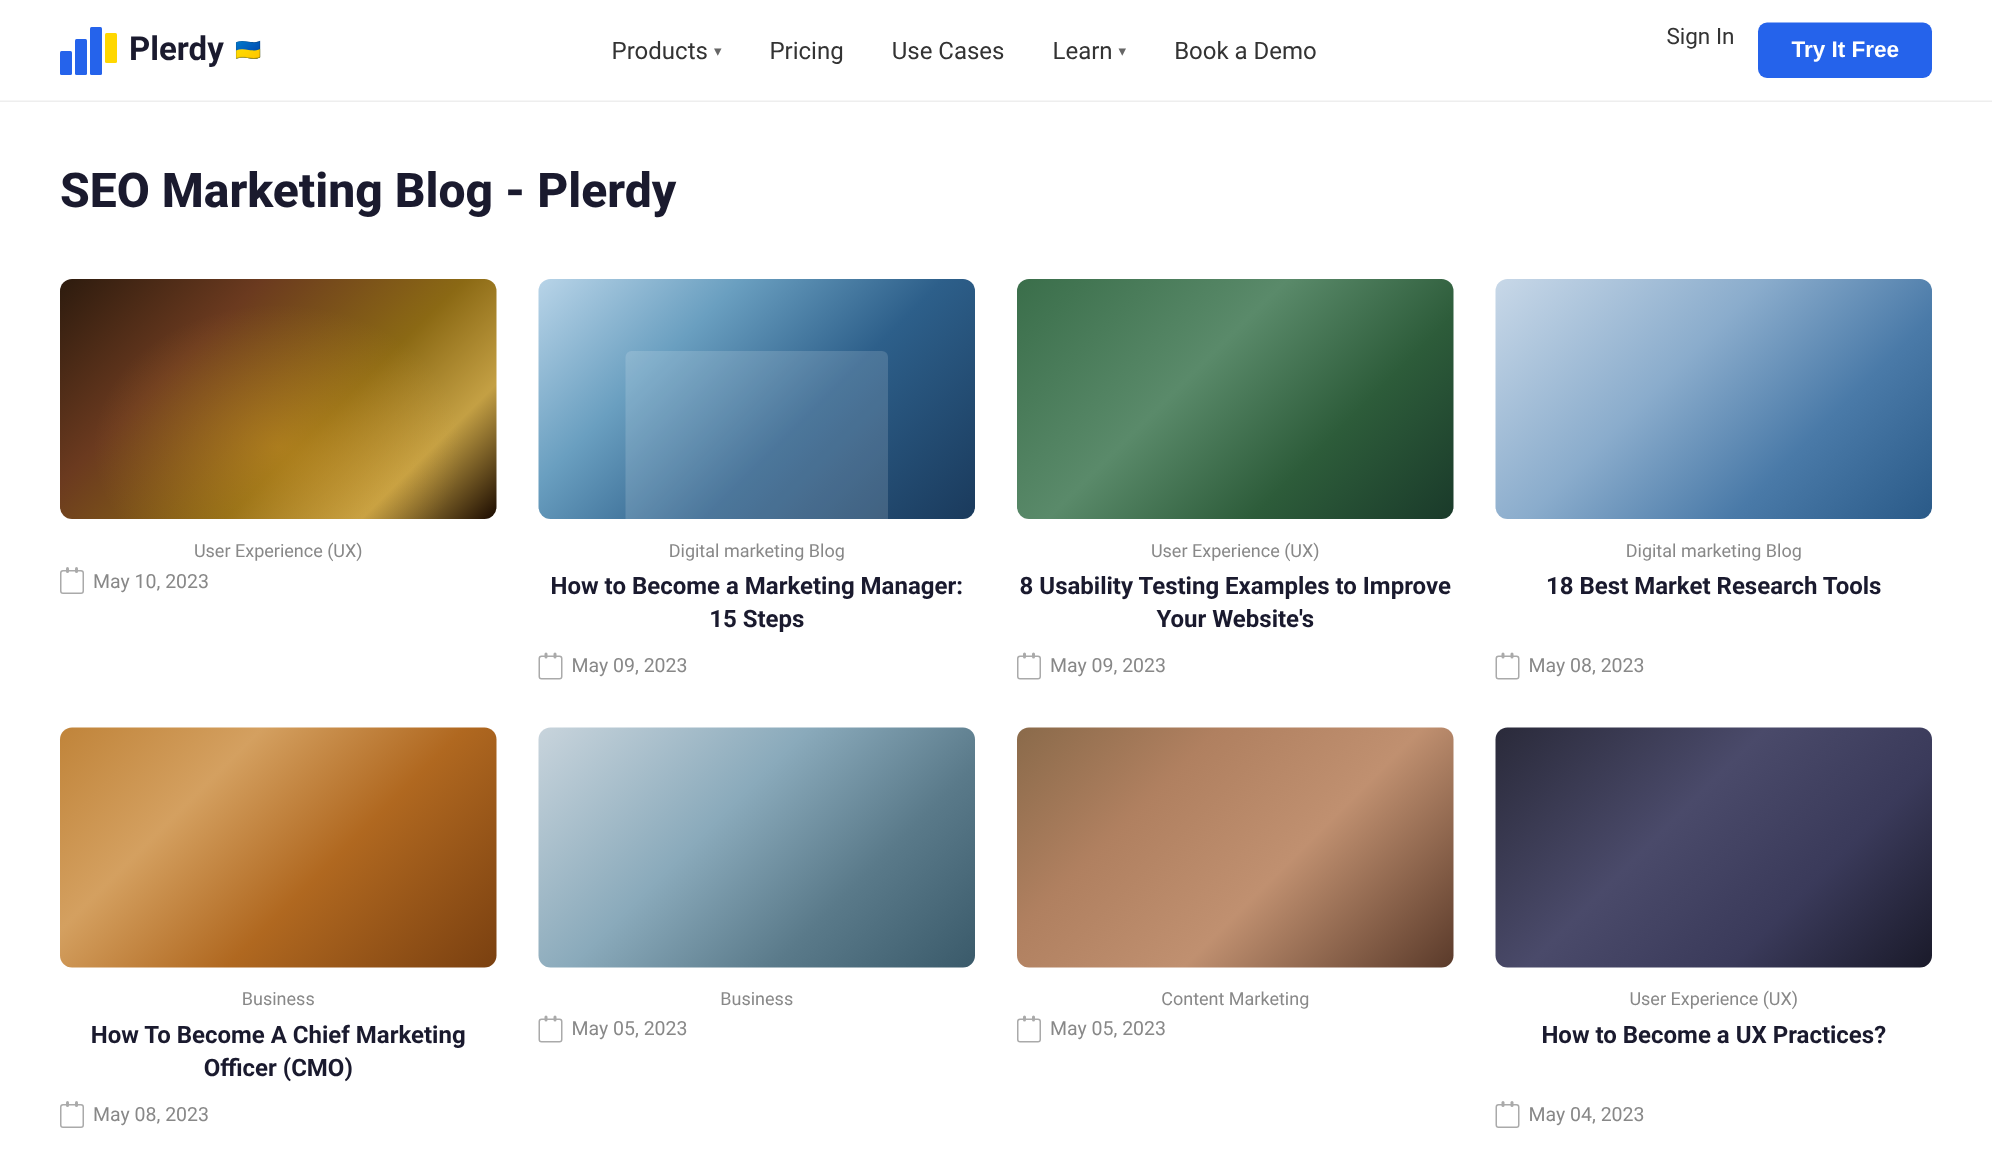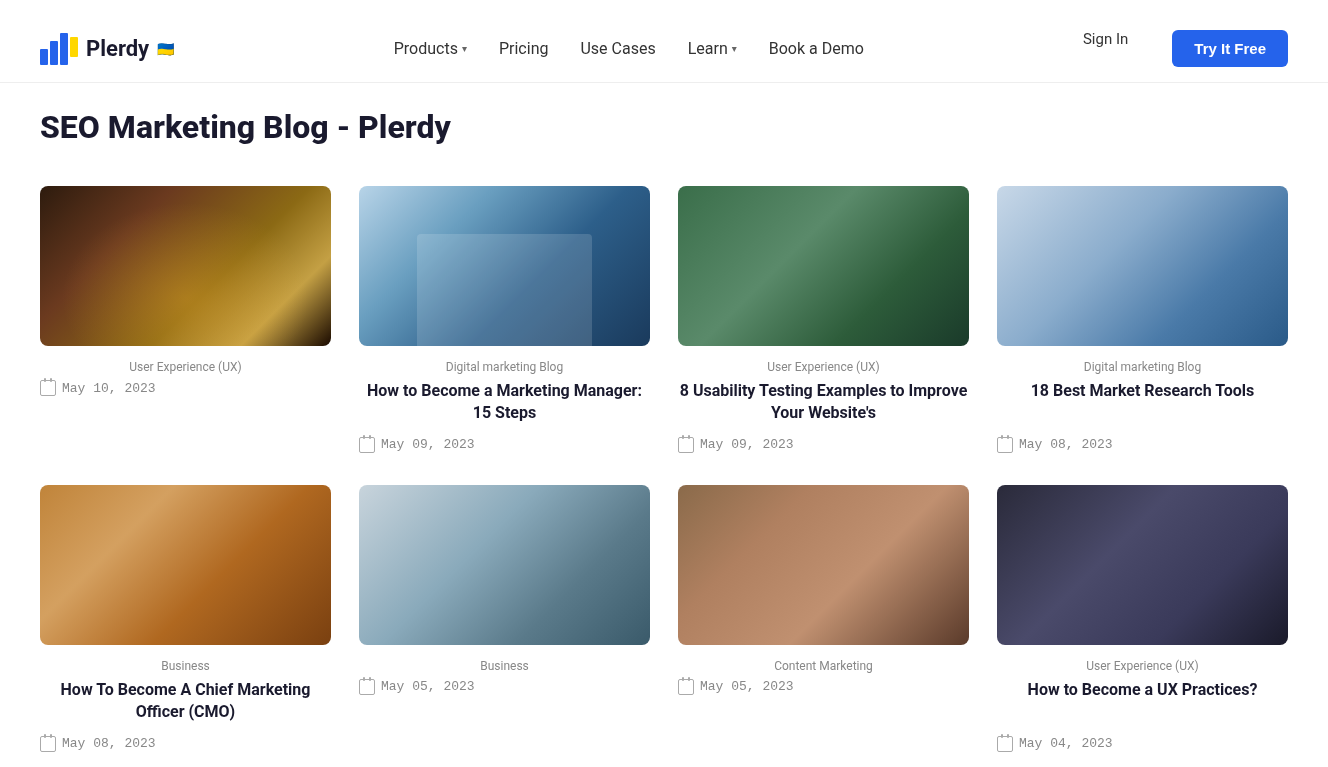--- a/index.html
+++ b/index.html
@@ -7,21 +7,21 @@
 
     
     header {
       display: flex;
       align-items: center;
       justify-content: space-between;
       padding: 0 40px;
       height: 68px;
       border-bottom: 1px solid #eee;
       position: sticky;
-      top: 15px;
+      top: 0;
       background: #fff;
       z-index: 100;
     }
     .logo-area {
       display: flex;
       align-items: center;
       gap: 8px;
       cursor: pointer;
     }
     .logo-icon {
@@ -68,21 +68,20 @@
     }
     .try-free-btn {
       background: #2563eb;
       color: #fff;
       border: none;
       border-radius: 6px;
       padding: 10px 22px;
       font-size: 15px;
       font-weight: 600;
       cursor: pointer;
-      margin-left: 28px;
     }
 
     
     main {
       max-width: 1328px;
       margin: 0 auto;
       padding: 40px 40px 60px;
     }
     .page-title {
       font-size: 32px;
@@ -168,21 +167,20 @@
       line-height: 1.4;
       margin-bottom: 12px;
       flex: 1;
     }
     .card-date {
       display: flex;
       align-items: center;
       gap: 6px;
       font-size: 13px;
       color: #888;
-      font-family: Liberation Mono, monospace;
     }
     .calendar-icon {
       width: 16px;
       height: 16px;
       border: 1.5px solid #aaa;
       border-radius: 2px;
       display: inline-flex;
       align-items: center;
       justify-content: center;
       flex-shrink: 0;

